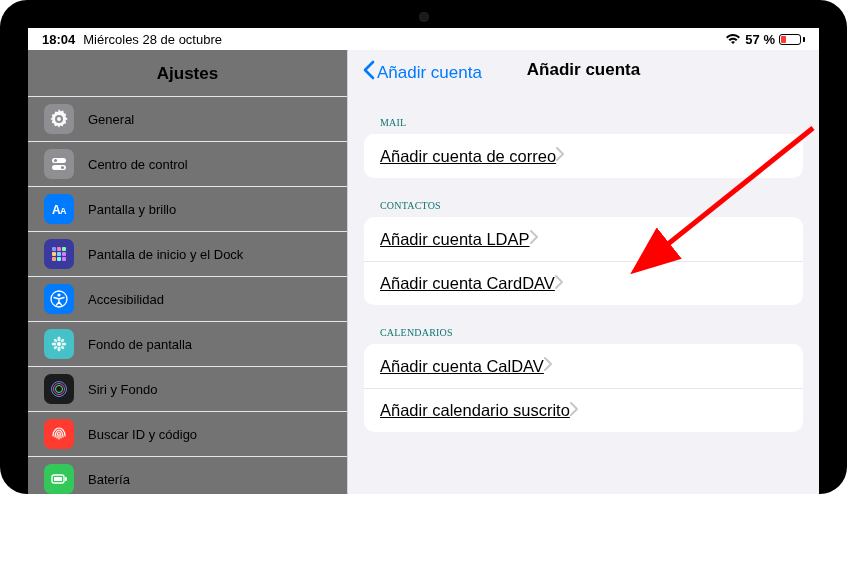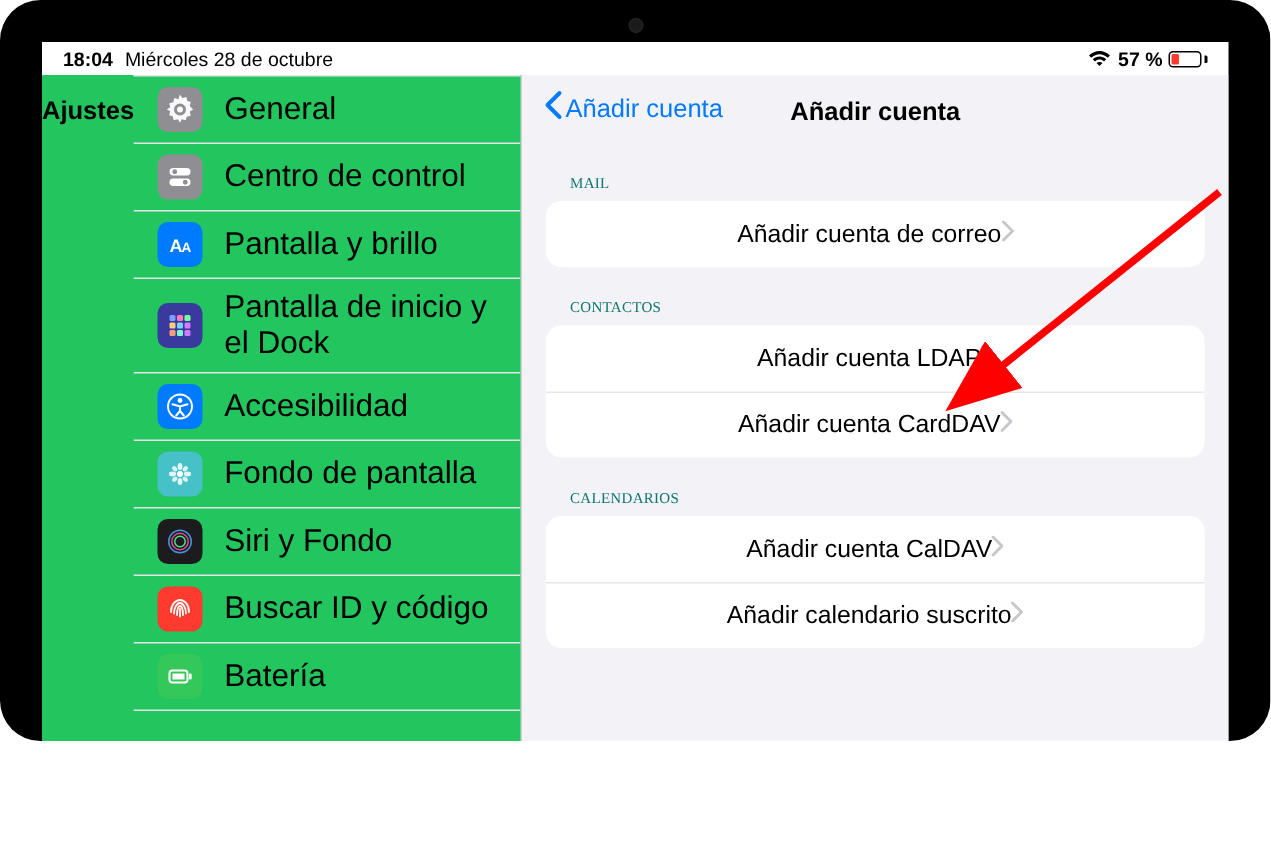--- a/index.html
+++ b/index.html
@@ -61,24 +61,24 @@
       padding: 1px;
     }
     .battery-tip {
       width: 2px; height: 5px; background: #000;
       border-radius: 0 1px 1px 0;
     }
     .battery-fill { height: 100%; background: #ff3b30; border-radius: 1px; }
     .content { display: flex; height: calc(100% - 22px); }
     .sidebar {
       width: 320px;
-      background: #22c55e;
+      background: #737373;
       border-right: 1px solid #d1d1d6;
       display: flex;
-      flex-direction: row;
+      flex-direction: column;
     }
     .sidebar-title {
       font-size: 17px;
       font-weight: 600;
       text-align: center;
       padding: 14px 0 12px;
     }
     .sidebar-list {
       flex: 1;
       overflow-y: auto;
@@ -94,39 +94,39 @@
       cursor: pointer;
     }
     .sidebar-item .icon {
       width: 30px; height: 30px;
       border-radius: 7px;
       display: flex;
       align-items: center;
       justify-content: center;
       flex-shrink: 0;
     }
-    .sidebar-item .label { font-size: 21px; color: #000; }
+    .sidebar-item .label { font-size: 13px; color: #000; }
     .icon-general { background: #8e8e93; }
     .icon-control { background: #8e8e93; }
     .icon-display { background: #007aff; }
     .icon-home { background: #3a3a9e; }
     .icon-accessibility { background: #007aff; }
     .icon-wallpaper { background: #45c1c7; }
     .icon-siri { background: #1c1c1e; }
     .icon-touchid { background: #ff3b30; }
     .icon-battery { background: #34c759; }
     .detail {
       flex: 1;
       background: #f2f2f7;
       display: flex;
       flex-direction: column;
     }
     .detail-header {
       display: flex;
-      align-items: flex-end;
+      align-items: flex-start;
       padding: 10px 14px;
       position: relative;
       min-height: 44px;
     }
     .back-button {
       display: flex;
       align-items: center;
       color: #007aff;
       font-size: 17px;
       cursor: pointer;
@@ -149,24 +149,25 @@
       font-family: Liberation Serif, serif;
     }
     .section-group {
       background: #fff;
       border-radius: 10px;
       overflow: hidden;
     }
     .detail-row {
       display: flex;
       align-items: center;
-      justify-content: center;
+      justify-content: flex-start;
       padding: 12px 16px;
       min-height: 44px;
       cursor: pointer;
+      text-decoration: underline;
     }
     .detail-row + .detail-row { border-top: 0.5px solid #e5e5ea; }
     .detail-row .rlabel { font-size: 16.5px; color: #000; }
     .chevron { color: #c7c7cc; }
     .arrow-annotation {
       position: absolute;
       top: 90px;
       left: 570px;
       pointer-events: none;
       z-index: 100;

